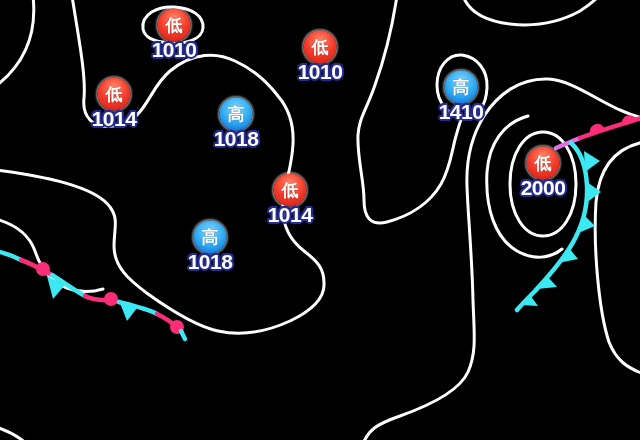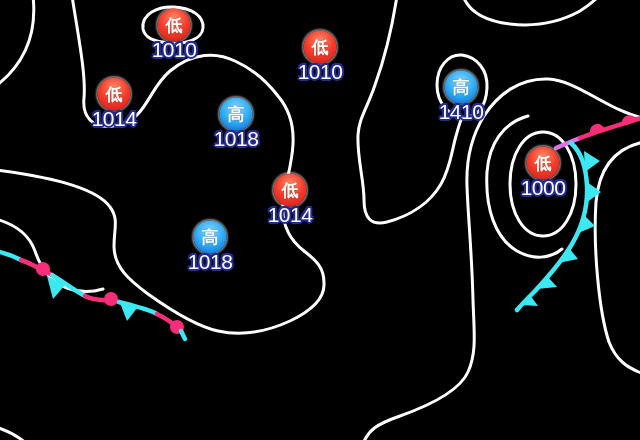--- a/index.html
+++ b/index.html
@@ -22,21 +22,21 @@
     box-shadow:0 0 2px 1.5px rgba(255,255,255,0.55);
   }
   .marker.low .disc{background:radial-gradient(circle at 50% 32%, #ff8f6e 0%, #f5392a 50%, #c41f14 100%);}
   .marker.high .disc{background:radial-gradient(circle at 50% 35%, #8ed8ff 0%, #2baaf2 52%, #0c5bd1 100%);}
   .marker .kanji{
     color:#fff;font-size:17px;font-weight:bold;line-height:1;
     text-shadow:0 0 2px rgba(0,0,0,0.35);
   }
   .marker .val{
     position:absolute;left:50%;top:30px;transform:translateX(-50%);
-    color:#ffffff;font-size:21px;font-weight:normal;line-height:21px;letter-spacing:-0.5px;
+    color:#ffffff;font-size:21px;font-weight:bold;line-height:21px;letter-spacing:-0.5px;
     text-shadow:
       -2px 0 0 #252c8e, 2px 0 0 #252c8e, 0 -2px 0 #252c8e, 0 2px 0 #252c8e,
       -1.5px -1.5px 0 #252c8e, 1.5px -1.5px 0 #252c8e,
       -1.5px 1.5px 0 #252c8e, 1.5px 1.5px 0 #252c8e,
       0 0 4px #252c8e;
   }
 </style>
 </head>
 <body>
 
@@ -138,16 +138,16 @@
     <div class="disc">
       <span class="kanji">高</span>
     </div>
     <span class="val">1018</span>
   </div>
 
   <div class="marker low" style="left: 543px; top: 163px;">
     <div class="disc">
       <span class="kanji">低</span>
     </div>
-    <span class="val">1000</span>
+    <span class="val">2000</span>
   </div>
 </div>
 </div>
 
 </body></html>

